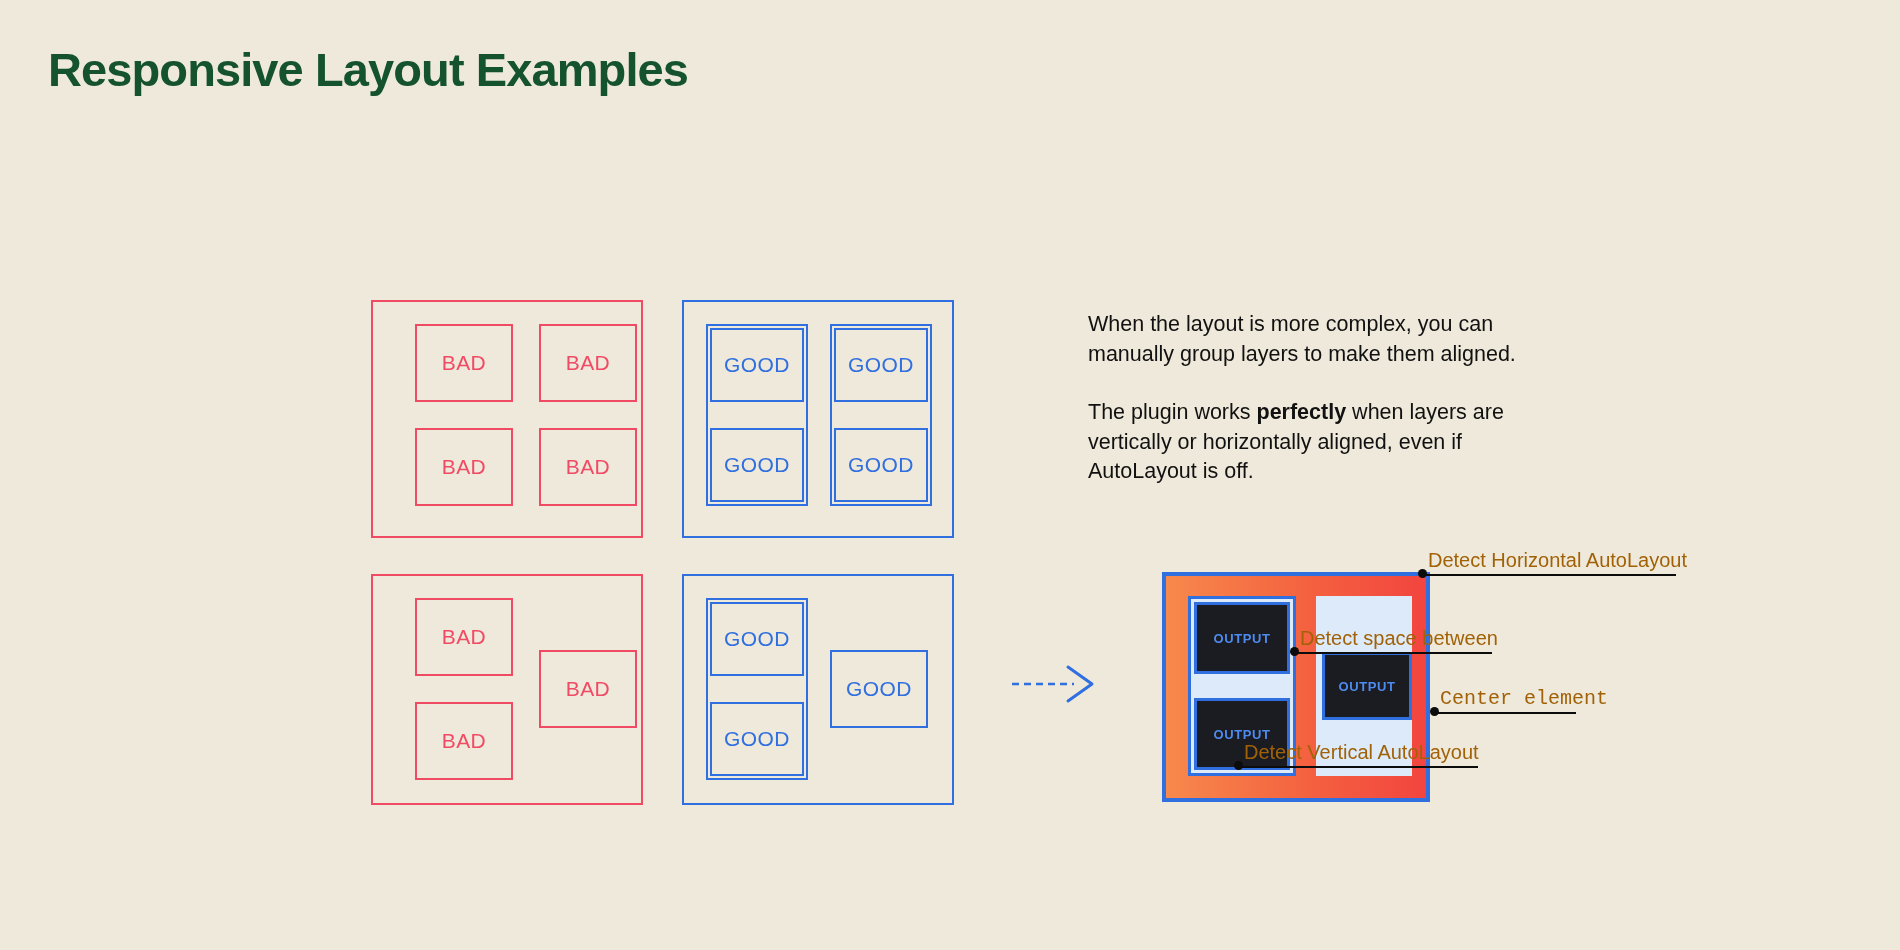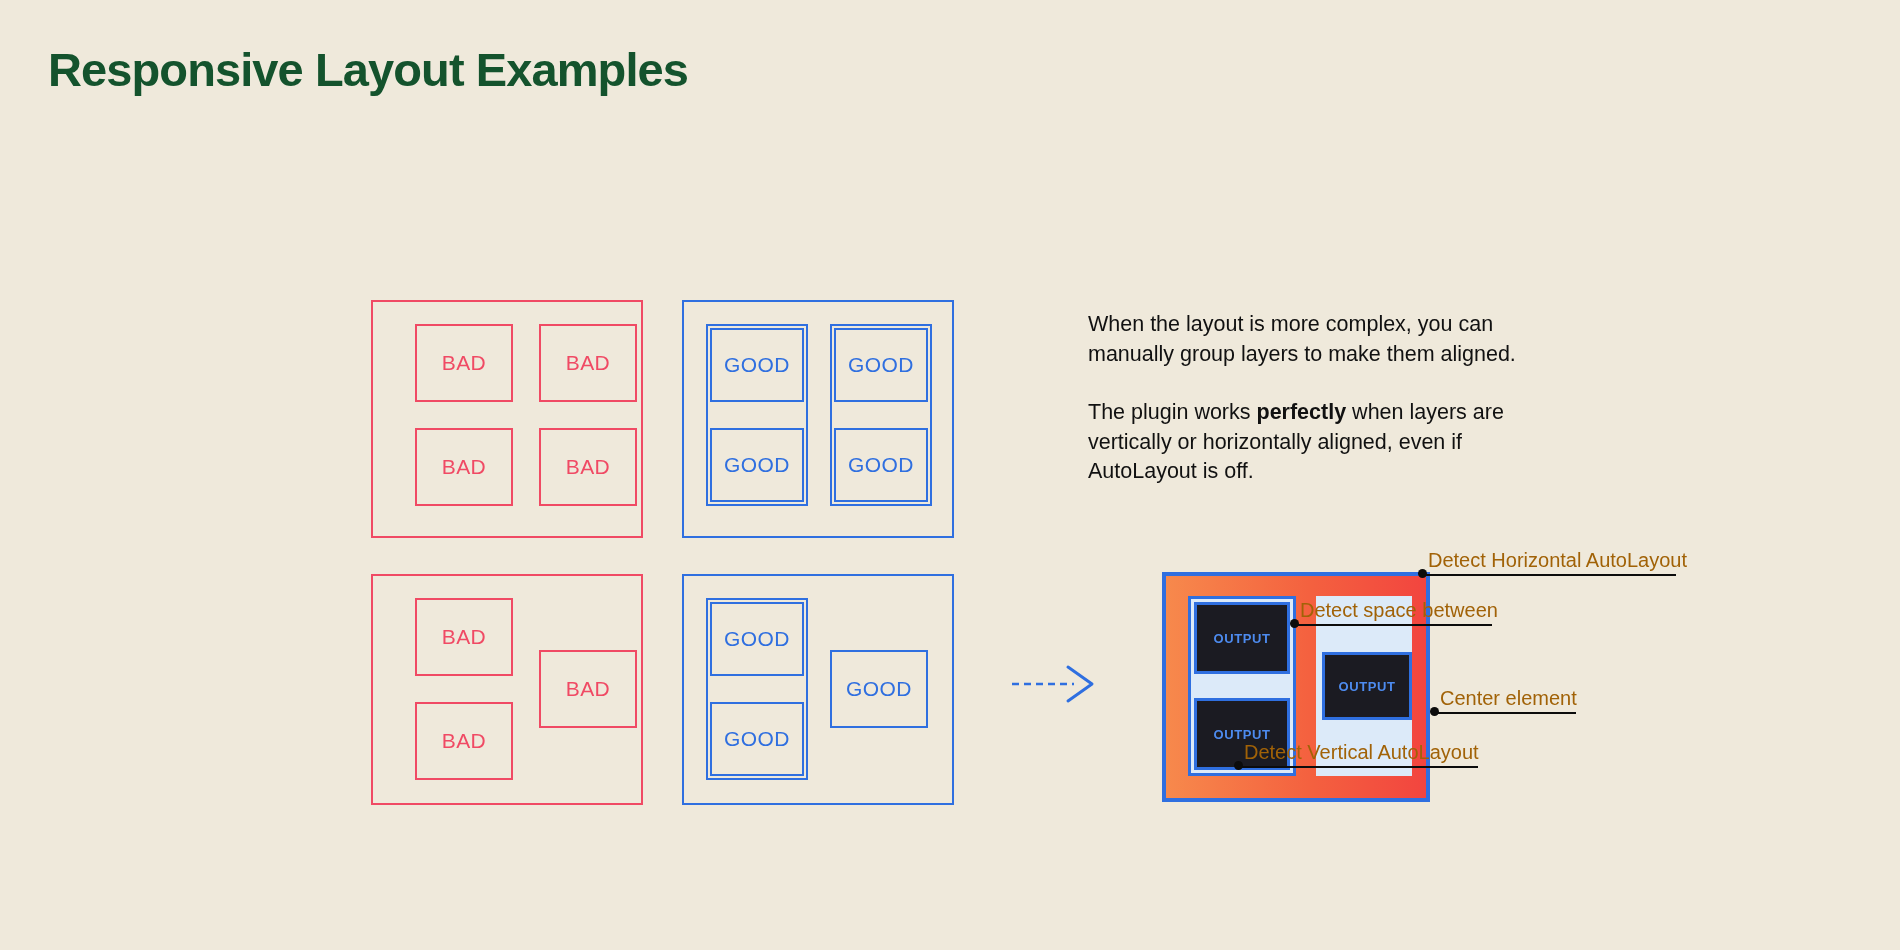--- a/index.html
+++ b/index.html
@@ -203,28 +203,28 @@
   <div class="output-box" style="left:156px; top:76px; width:90px; height:68px;">OUTPUT</div>
 </div>
 
 <div class="callout" style="left:1422px; top:552px; width:254px; height:24px;">
   <span class="callout-label">Detect Horizontal AutoLayout</span>
   <div class="callout-rule" style="width:254px;">
     <span class="callout-dot"></span>
   </div>
 </div>
 
-<div class="callout" style="left:1294px; top:602px; width:198px; height:24px;text-align:right;">
+<div class="callout" style="left:1294px; top:630px; width:198px; height:24px;text-align:right;">
   <span class="callout-label">Detect space between</span>
   <div class="callout-rule" style="width:198px;">
     <span class="callout-dot"></span>
   </div>
 </div>
 
-<div class="callout" style="left:1434px; top:690px; width:142px; height:24px;">
+<div class="callout" style="left:1434px; top:690px; width:142px; height:24px;font-family:Liberation Mono, monospace;">
   <span class="callout-label">Center element</span>
   <div class="callout-rule" style="width:142px;">
     <span class="callout-dot"></span>
   </div>
 </div>
 
 <div class="callout" style="left:1238px; top:744px; width:240px; height:24px;">
   <span class="callout-label">Detect Vertical AutoLayout</span>
   <div class="callout-rule" style="width:240px;">
     <span class="callout-dot"></span>

